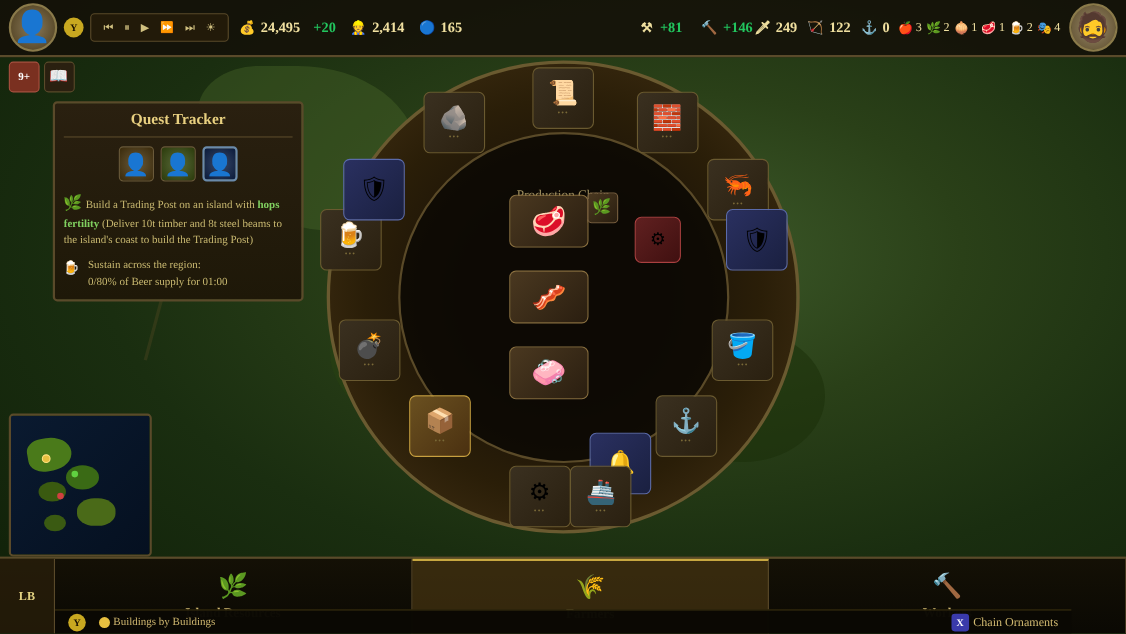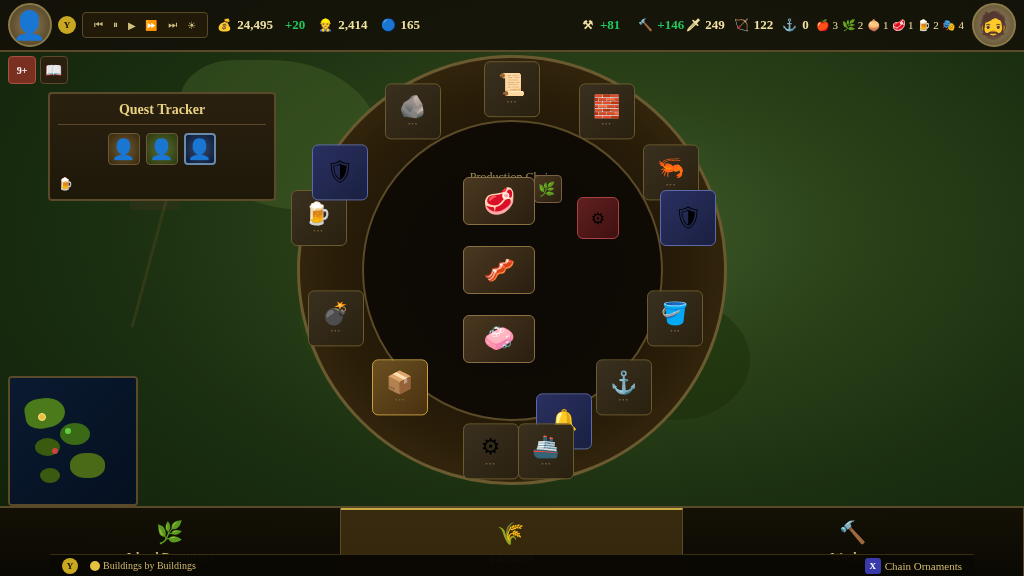--- a/index.html
+++ b/index.html
@@ -615,22 +615,31 @@
     <div class="quest-avatar" style="background:radial-gradient(circle,#6a5a3a,#3a2a0a);">
       <span style="font-size:20px;display:flex;align-items:center;justify-content:center;height:100%;">👤</span>
     </div>
     <div class="quest-avatar" style="background:radial-gradient(circle,#5a6a3a,#2a3a0a);">
       <span style="font-size:20px;display:flex;align-items:center;justify-content:center;height:100%;">👤</span>
     </div>
     <div class="quest-avatar" style="background:radial-gradient(circle,#3a4a6a,#0a1a3a);border:2px solid #6a8aaa;">
       <span style="font-size:20px;display:flex;align-items:center;justify-content:center;height:100%;">👤</span>
     </div>
   </div>
+  <div class="quest-text">
+    <span style="font-size:14px;">🌿</span>
+    Build a Trading Post on an island with <span class="highlight">hops fertility</span>
+    (Deliver 10t timber and 8t steel beams to the island's coast to build the Trading Post)
+  </div>
   <div class="quest-progress">
     <span class="quest-icon">🍺</span>
+    <div>
+      <div>Sustain across the region:</div>
+      <div>0/80% of Beer supply for 01:00</div>
+    </div>
   </div>
 </div>
 
 <div id="minimap">
   <div class="minimap-islands">
 
     <div style="position:absolute;inset:0;background:linear-gradient(135deg,#0a1a30,#051020);"></div>
 
     <div class="mini-island" style="width:40px;height:30px;top:20px;left:15px;transform:rotate(-10deg);background:#4a7a1a;border-radius:40% 60% 55% 45%;"></div>
     <div class="mini-island" style="width:30px;height:22px;top:45px;left:50px;background:#3a6a15;border-radius:50%;"></div>
@@ -742,20 +751,23 @@
   <div style="position:absolute;top:28%;left:55%;width:28px;height:28px;background:linear-gradient(135deg,#4a3820,#2a1e10);border:1px solid #7a6040;border-radius:4px;display:flex;align-items:center;justify-content:center;font-size:14px;">
     🌿
   </div>
 
   <div class="outer-seg red-emblem" style="top:38%;left:70%;transform:translate(-50%,-50%);width:42px;height:42px;font-size:16px;">
     ⚙
   </div>
 </div>
 
 <div id="bottom-bar">
+  <div class="bottom-left-btn">
+    <span>LB</span>
+  </div>
 
   <div class="bottom-tabs">
 
     <div class="bottom-tab">
       <div class="tab-icon">🌿</div>
       <div class="tab-label">Island Resources</div>
     </div>
 
     <div class="bottom-tab active">
       <div class="tab-icon">🌾</div>

